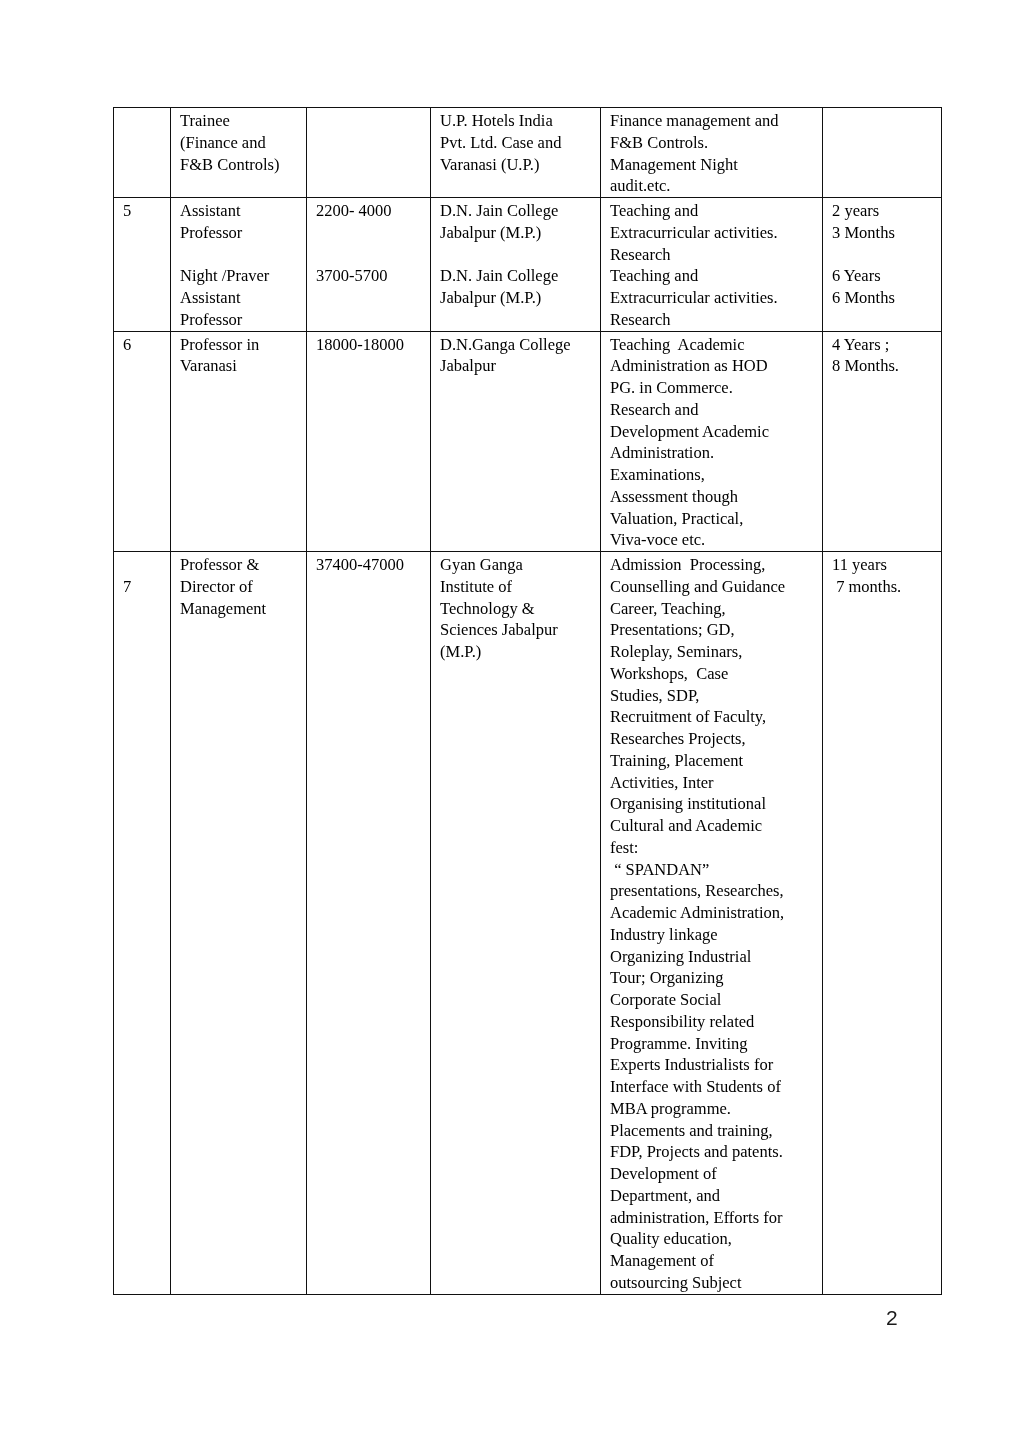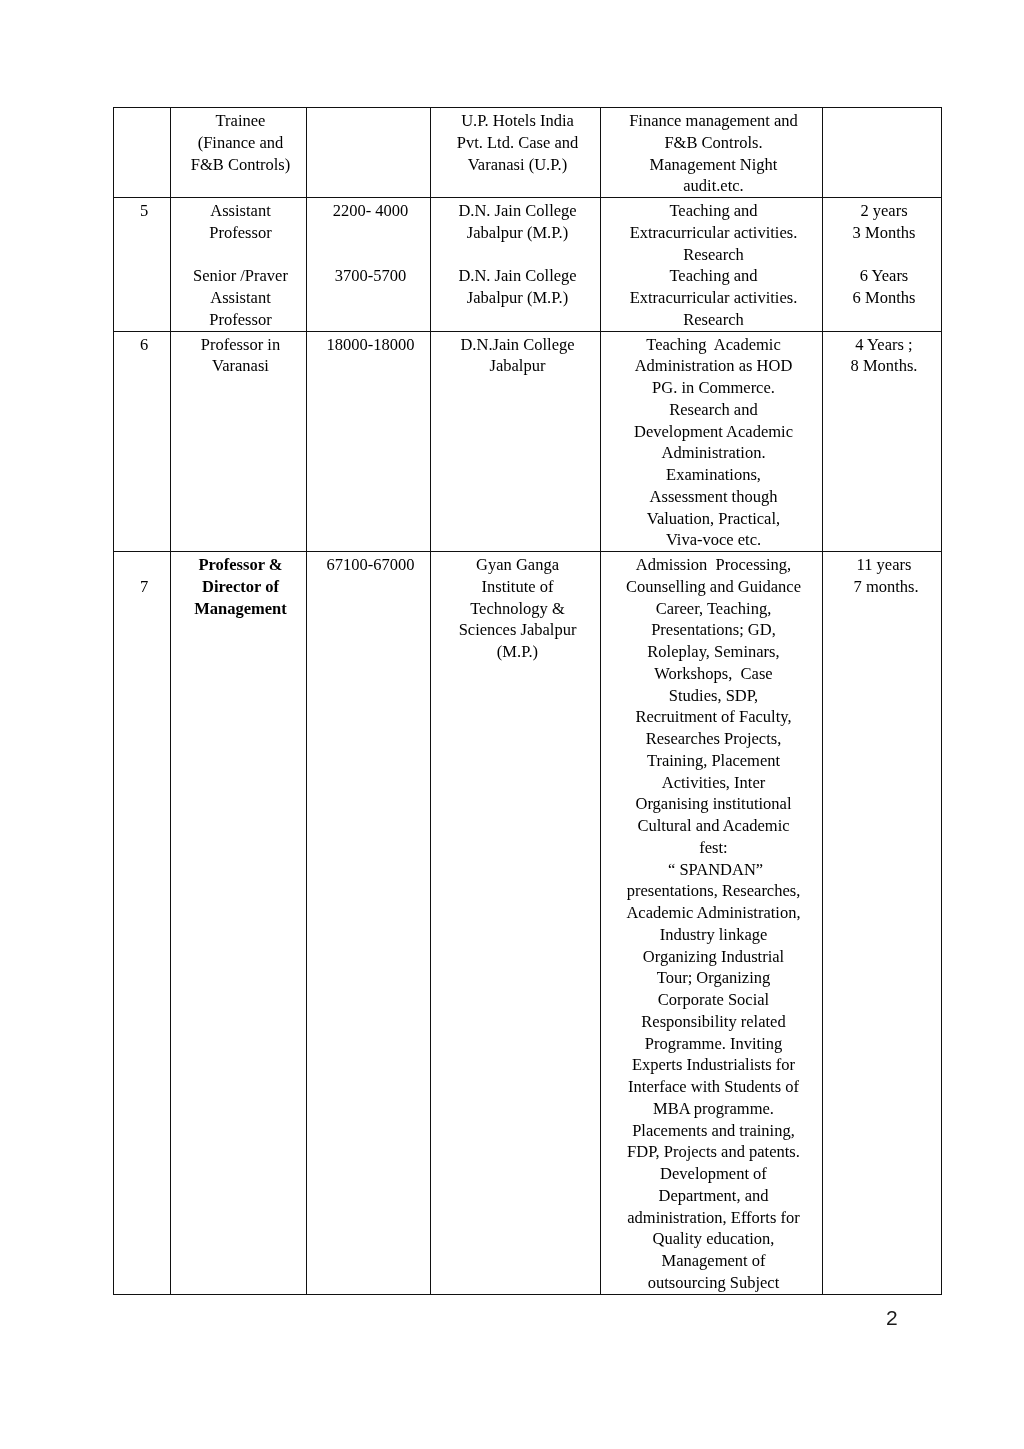--- a/index.html
+++ b/index.html
@@ -23,27 +23,26 @@
   }
   table.cv-table td {
     border: 1.5px solid #111111;
     vertical-align: top;
     padding: 2px 5px 0 9px;
     font-size: 16.5px;
     line-height: 21.75px;
     white-space: pre-wrap;
     overflow: hidden;
     word-wrap: break-word;
-    text-align: center;
   }
   tr.row-a  { height: 87px; }
   tr.row-5  { height: 130px; }
   tr.row-6  { height: 217px; }
   tr.row-7  { height: 736px; }
-  td.bold { font-weight: bold; margin-top: 13px; }
+  td.bold { font-weight: normal; margin-top: 13px; }
   .page-number {
     position: absolute;
     left: 886px;
     top: 1306px;
     font-family: "Liberation Sans", sans-serif;
     font-size: 21px;
     color: #1a1a1a;
   }
 </style>
 </head>
@@ -76,21 +75,21 @@
 Management Night
 audit.etc.</td>
       <td></td>
     </tr>
 
     <tr class="row-5">
       <td>5</td>
       <td>Assistant
 Professor
 
-Senior /Praver
+Night /Praver
 Assistant
 Professor</td>
       <td>2200- 4000
 
 
 3700-5700</td>
       <td>D.N. Jain College
 Jabalpur (M.P.)
 
 D.N. Jain College
@@ -106,21 +105,21 @@
 
 6 Years
 6 Months</td>
     </tr>
 
     <tr class="row-6">
       <td>6</td>
       <td>Professor in
 Varanasi</td>
       <td>18000-18000</td>
-      <td>D.N.Jain College
+      <td>D.N.Ganga College
 Jabalpur</td>
       <td>Teaching  Academic
 Administration as HOD
 PG. in Commerce.
 Research and
 Development Academic
 Administration.
 Examinations,
 Assessment though
 Valuation, Practical,
@@ -128,21 +127,21 @@
       <td>4 Years ;
 8 Months.</td>
     </tr>
 
     <tr class="row-7">
       <td>
 7</td>
       <td class="bold">Professor &amp;
 Director of
 Management</td>
-      <td>67100-67000</td>
+      <td>37400-47000</td>
       <td>Gyan Ganga
 Institute of
 Technology &amp;
 Sciences Jabalpur
 (M.P.)</td>
       <td>Admission  Processing,
 Counselling and Guidance
 Career, Teaching,
 Presentations; GD,
 Roleplay, Seminars,

